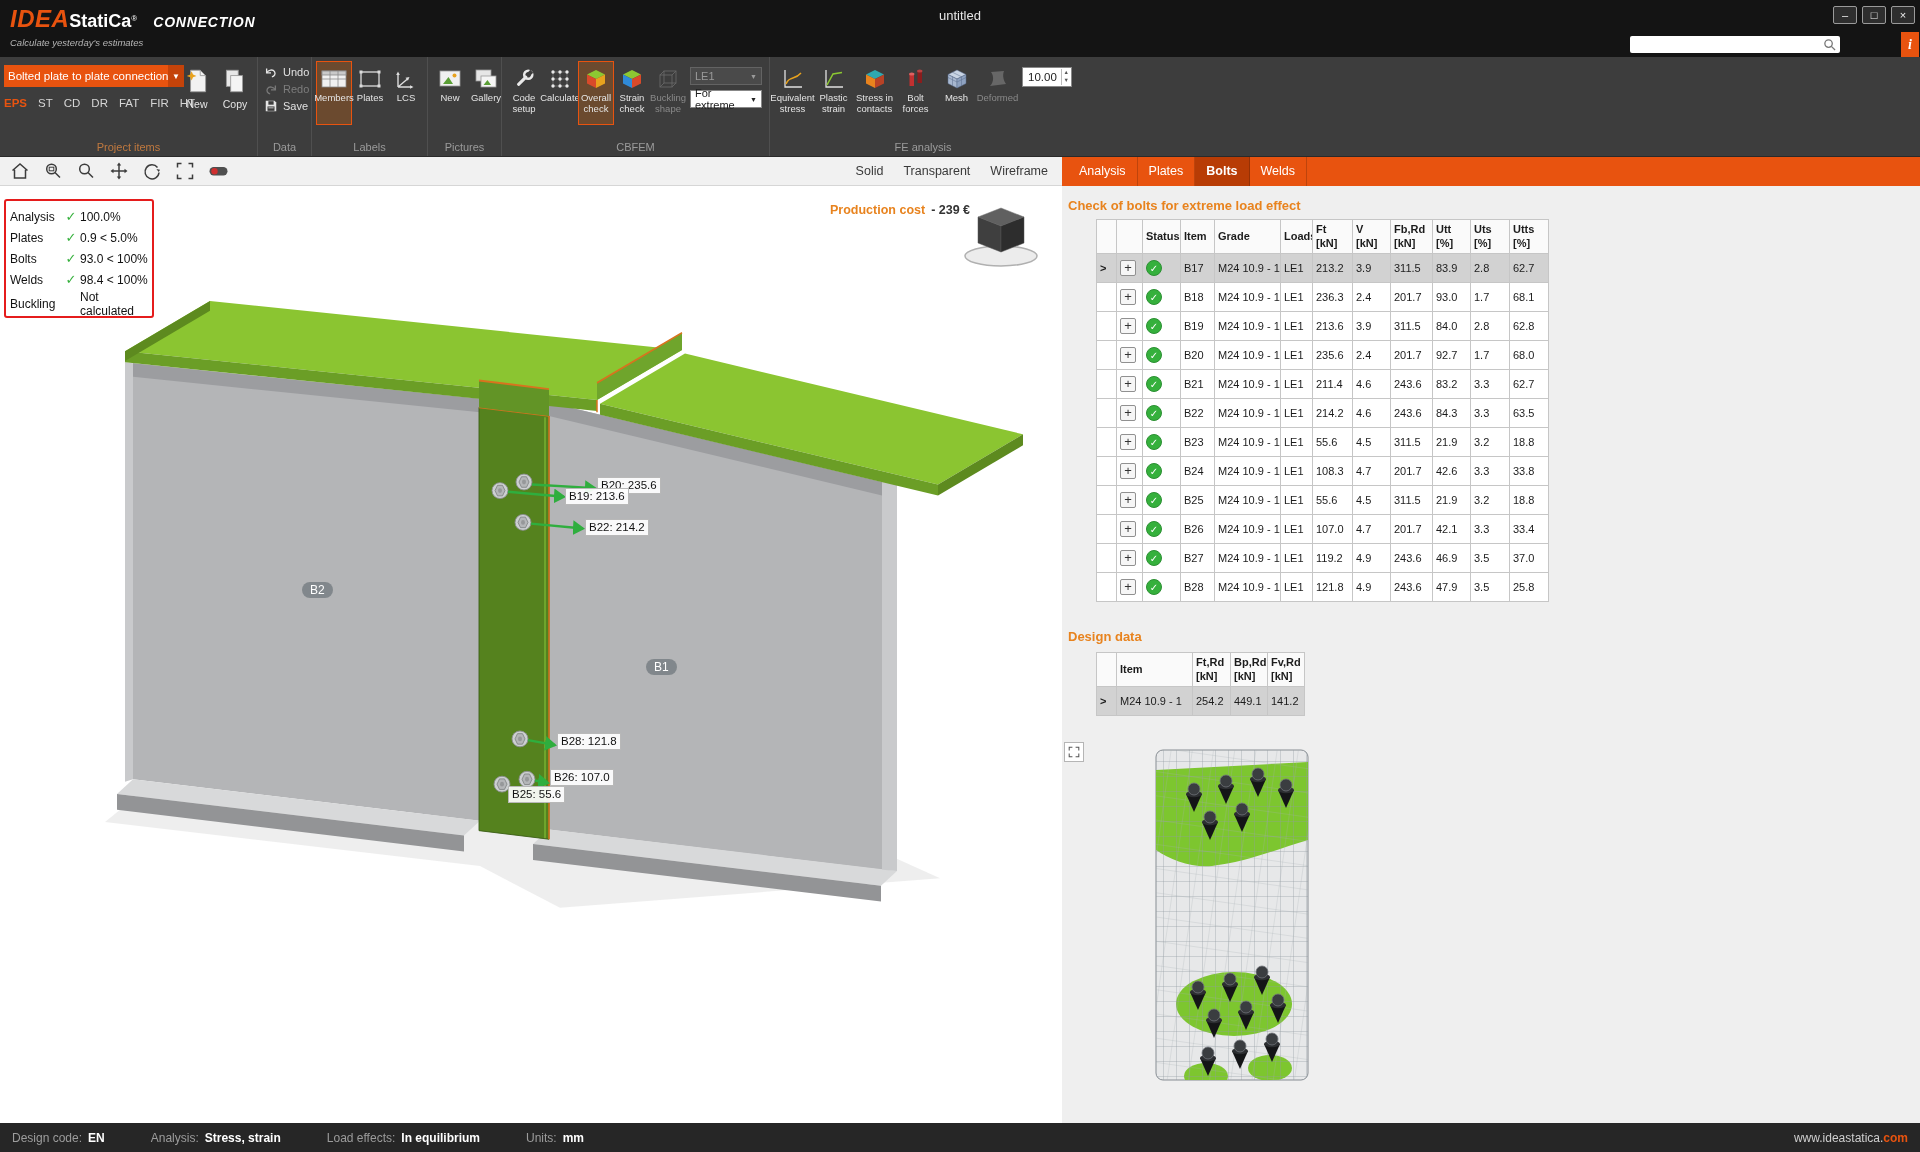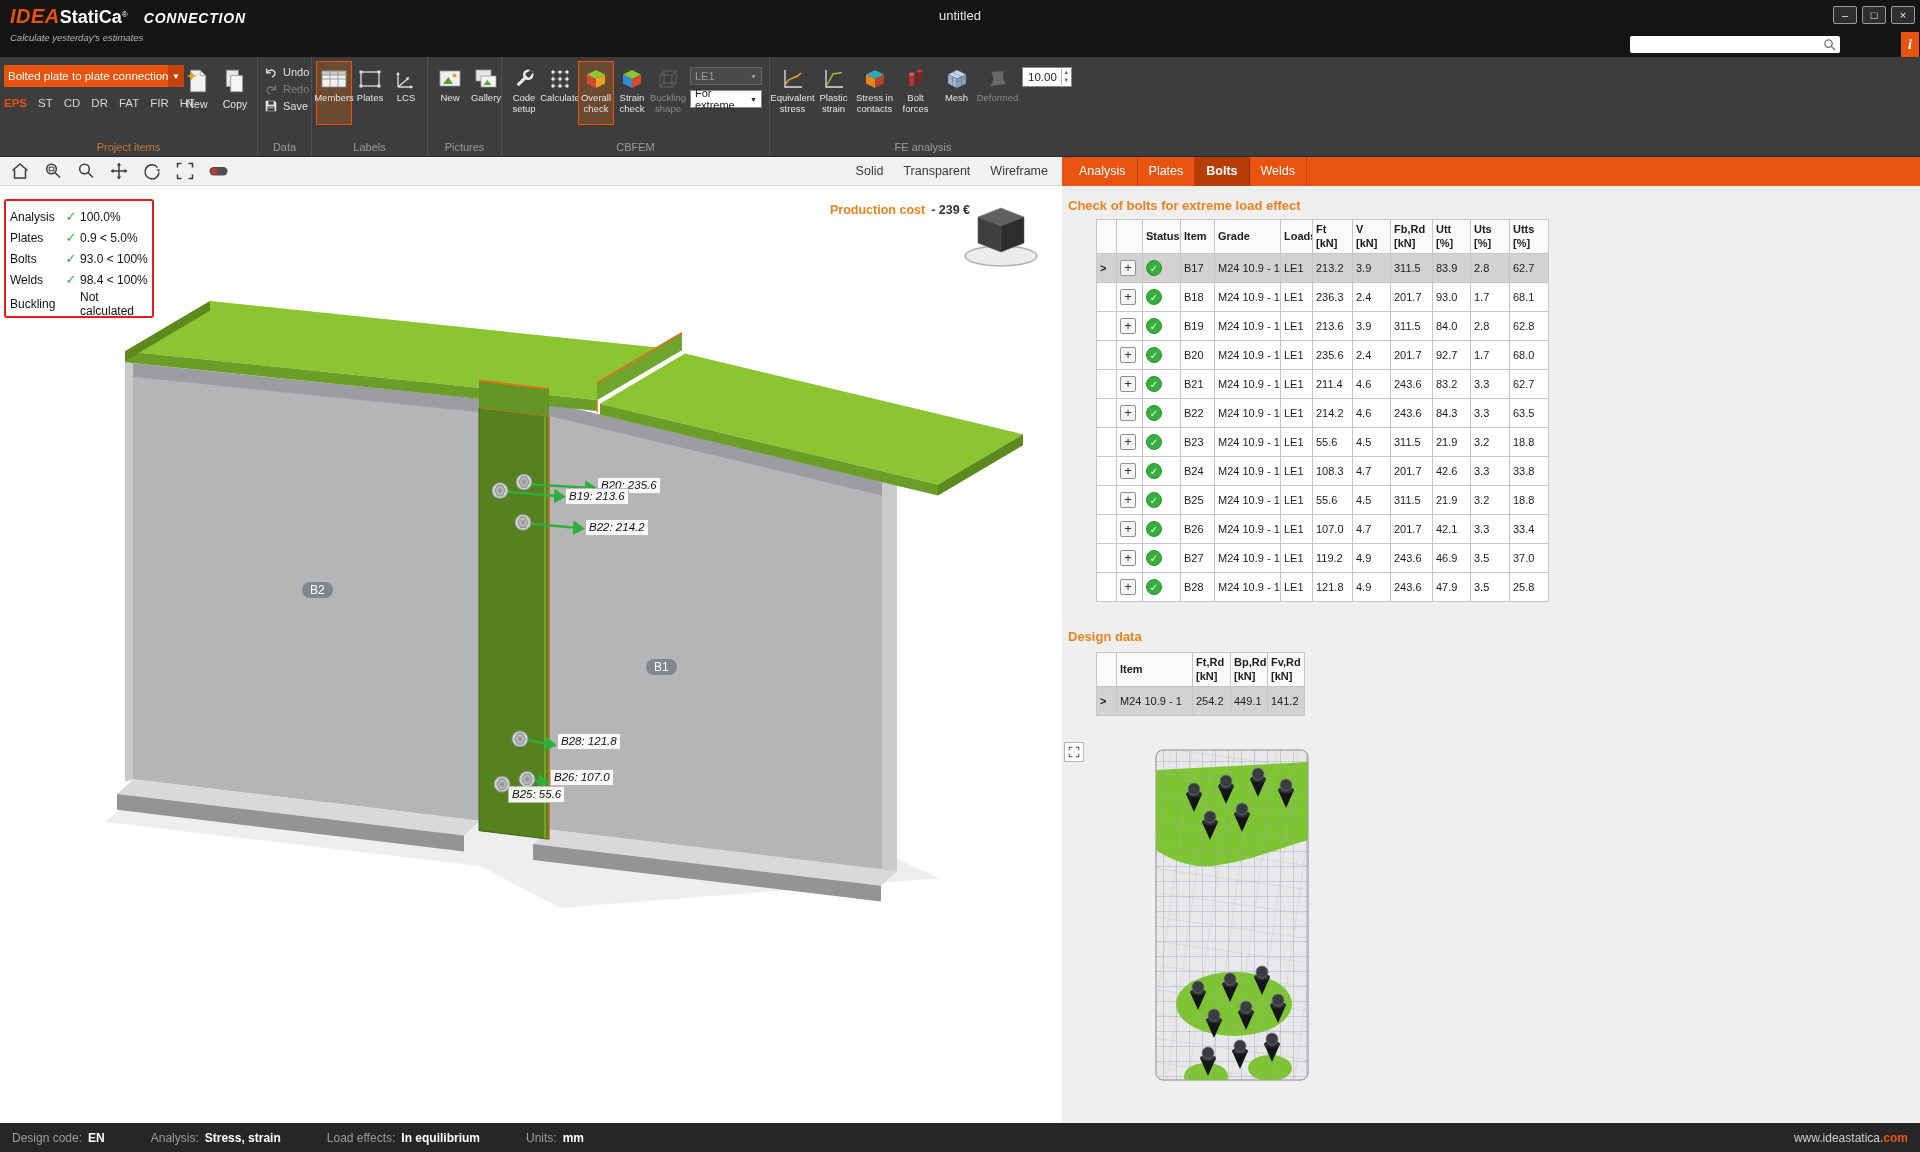--- a/index.html
+++ b/index.html
@@ -8,21 +8,21 @@
   }
   *{margin:0;padding:0;box-sizing:border-box;}
   html,body{width:1920px;height:1152px;overflow:hidden;background:#fff;
     font-family:"Liberation Sans","DejaVu Sans",sans-serif;}
   body{position:relative;}
 
   
   #topbar{position:absolute;left:0;top:0;width:1920px;height:57px;background:#141414;}
   .logo{position:absolute;left:10px;top:5px;}
   .logo-line1{display:flex;align-items:baseline;}
-  .logo-idea{color:var(--accent);font-style:italic;font-weight:bold;font-size:20px;letter-spacing:.5px;text-align:right;}
+  .logo-idea{color:var(--accent);font-style:italic;font-weight:bold;font-size:24px;letter-spacing:.5px;text-align:right;}
   .logo-statica{color:#fff;font-weight:bold;font-size:18px;}
   .logo-reg{color:#fff;font-size:8px;position:relative;top:-6px;}
   .logo-app{color:#fff;font-style:italic;font-weight:bold;font-size:14px;margin-left:16px;letter-spacing:.8px;}
   .logo-tagline{color:#b5b5b5;font-style:italic;font-size:9.5px;margin-top:4px;}
   .doc-title{position:absolute;top:8px;left:50%;transform:translateX(-50%);color:#e6e6e6;font-size:13px;}
   .winbtns{position:absolute;top:6px;right:5px;display:flex;gap:5px;}
   .winbtn{width:24px;height:18px;background:#2e2e2e;border:1px solid #9a9a9a;border-radius:2px;
     color:#f0f0f0;font-size:11px;display:flex;align-items:center;justify-content:center;line-height:1;}
   #tabrow{position:absolute;top:34px;left:215px;display:flex;gap:4px;}
   .ribtab{height:23px;line-height:23px;padding:0 26px;background:#4e4e4e;color:#fff;font-size:12.5px;}
@@ -83,21 +83,21 @@
   #scene{position:absolute;left:0;top:0;width:1062px;height:937px;}
   #summary{position:absolute;left:4px;top:13px;width:150px;border:2px solid var(--red);border-radius:3px;
     background:rgba(255,255,255,.96);padding:5px 4px;}
   .sum-row{display:grid;grid-template-columns:52px 18px 1fr;align-items:center;height:21px;font-size:12px;color:#111;}
   .sum-check{color:var(--green);font-weight:bold;font-size:13px;text-align:center;}
   #prodcost{position:absolute;left:830px;top:17px;display:flex;gap:6px;font-size:12.5px;font-weight:bold;}
   #prodcost .pc-label{color:var(--heading);}
   #prodcost .pc-value{color:#333;}
   #navcube{position:absolute;left:958px;top:10px;}
   .vlabel{position:absolute;font-size:11.5px;color:#111;background:rgba(255,255,255,.92);
-    border:1px solid #b8b8b8;padding:0 3px;line-height:15px;white-space:nowrap;font-style:italic;}
+    border:1px solid #b8b8b8;padding:0 3px;line-height:15px;white-space:nowrap;}
   .beam-label{position:absolute;background:rgba(125,131,136,.92);color:#fff;font-size:12px;
     padding:1px 8px;border-radius:8px;}
 
   
   #rightpanel{position:absolute;top:186px;left:1062px;right:0;height:1083px;background:#efefef;overflow:hidden;}
   .panel-heading{position:absolute;font-size:13px;font-weight:bold;color:var(--heading);white-space:nowrap;}
   table.grid{border-collapse:collapse;background:#fff;table-layout:fixed;position:absolute;margin-left:30px;}
   table.grid th,table.grid td{border:1px solid #c6c6c6;font-size:11px;padding:0 3px;height:29px;
     text-align:left;color:#1c1c1c;overflow:hidden;white-space:nowrap;}
   table.grid th{height:34px;background:#fafafa;font-weight:bold;font-size:11px;line-height:1.2;vertical-align:middle;}

